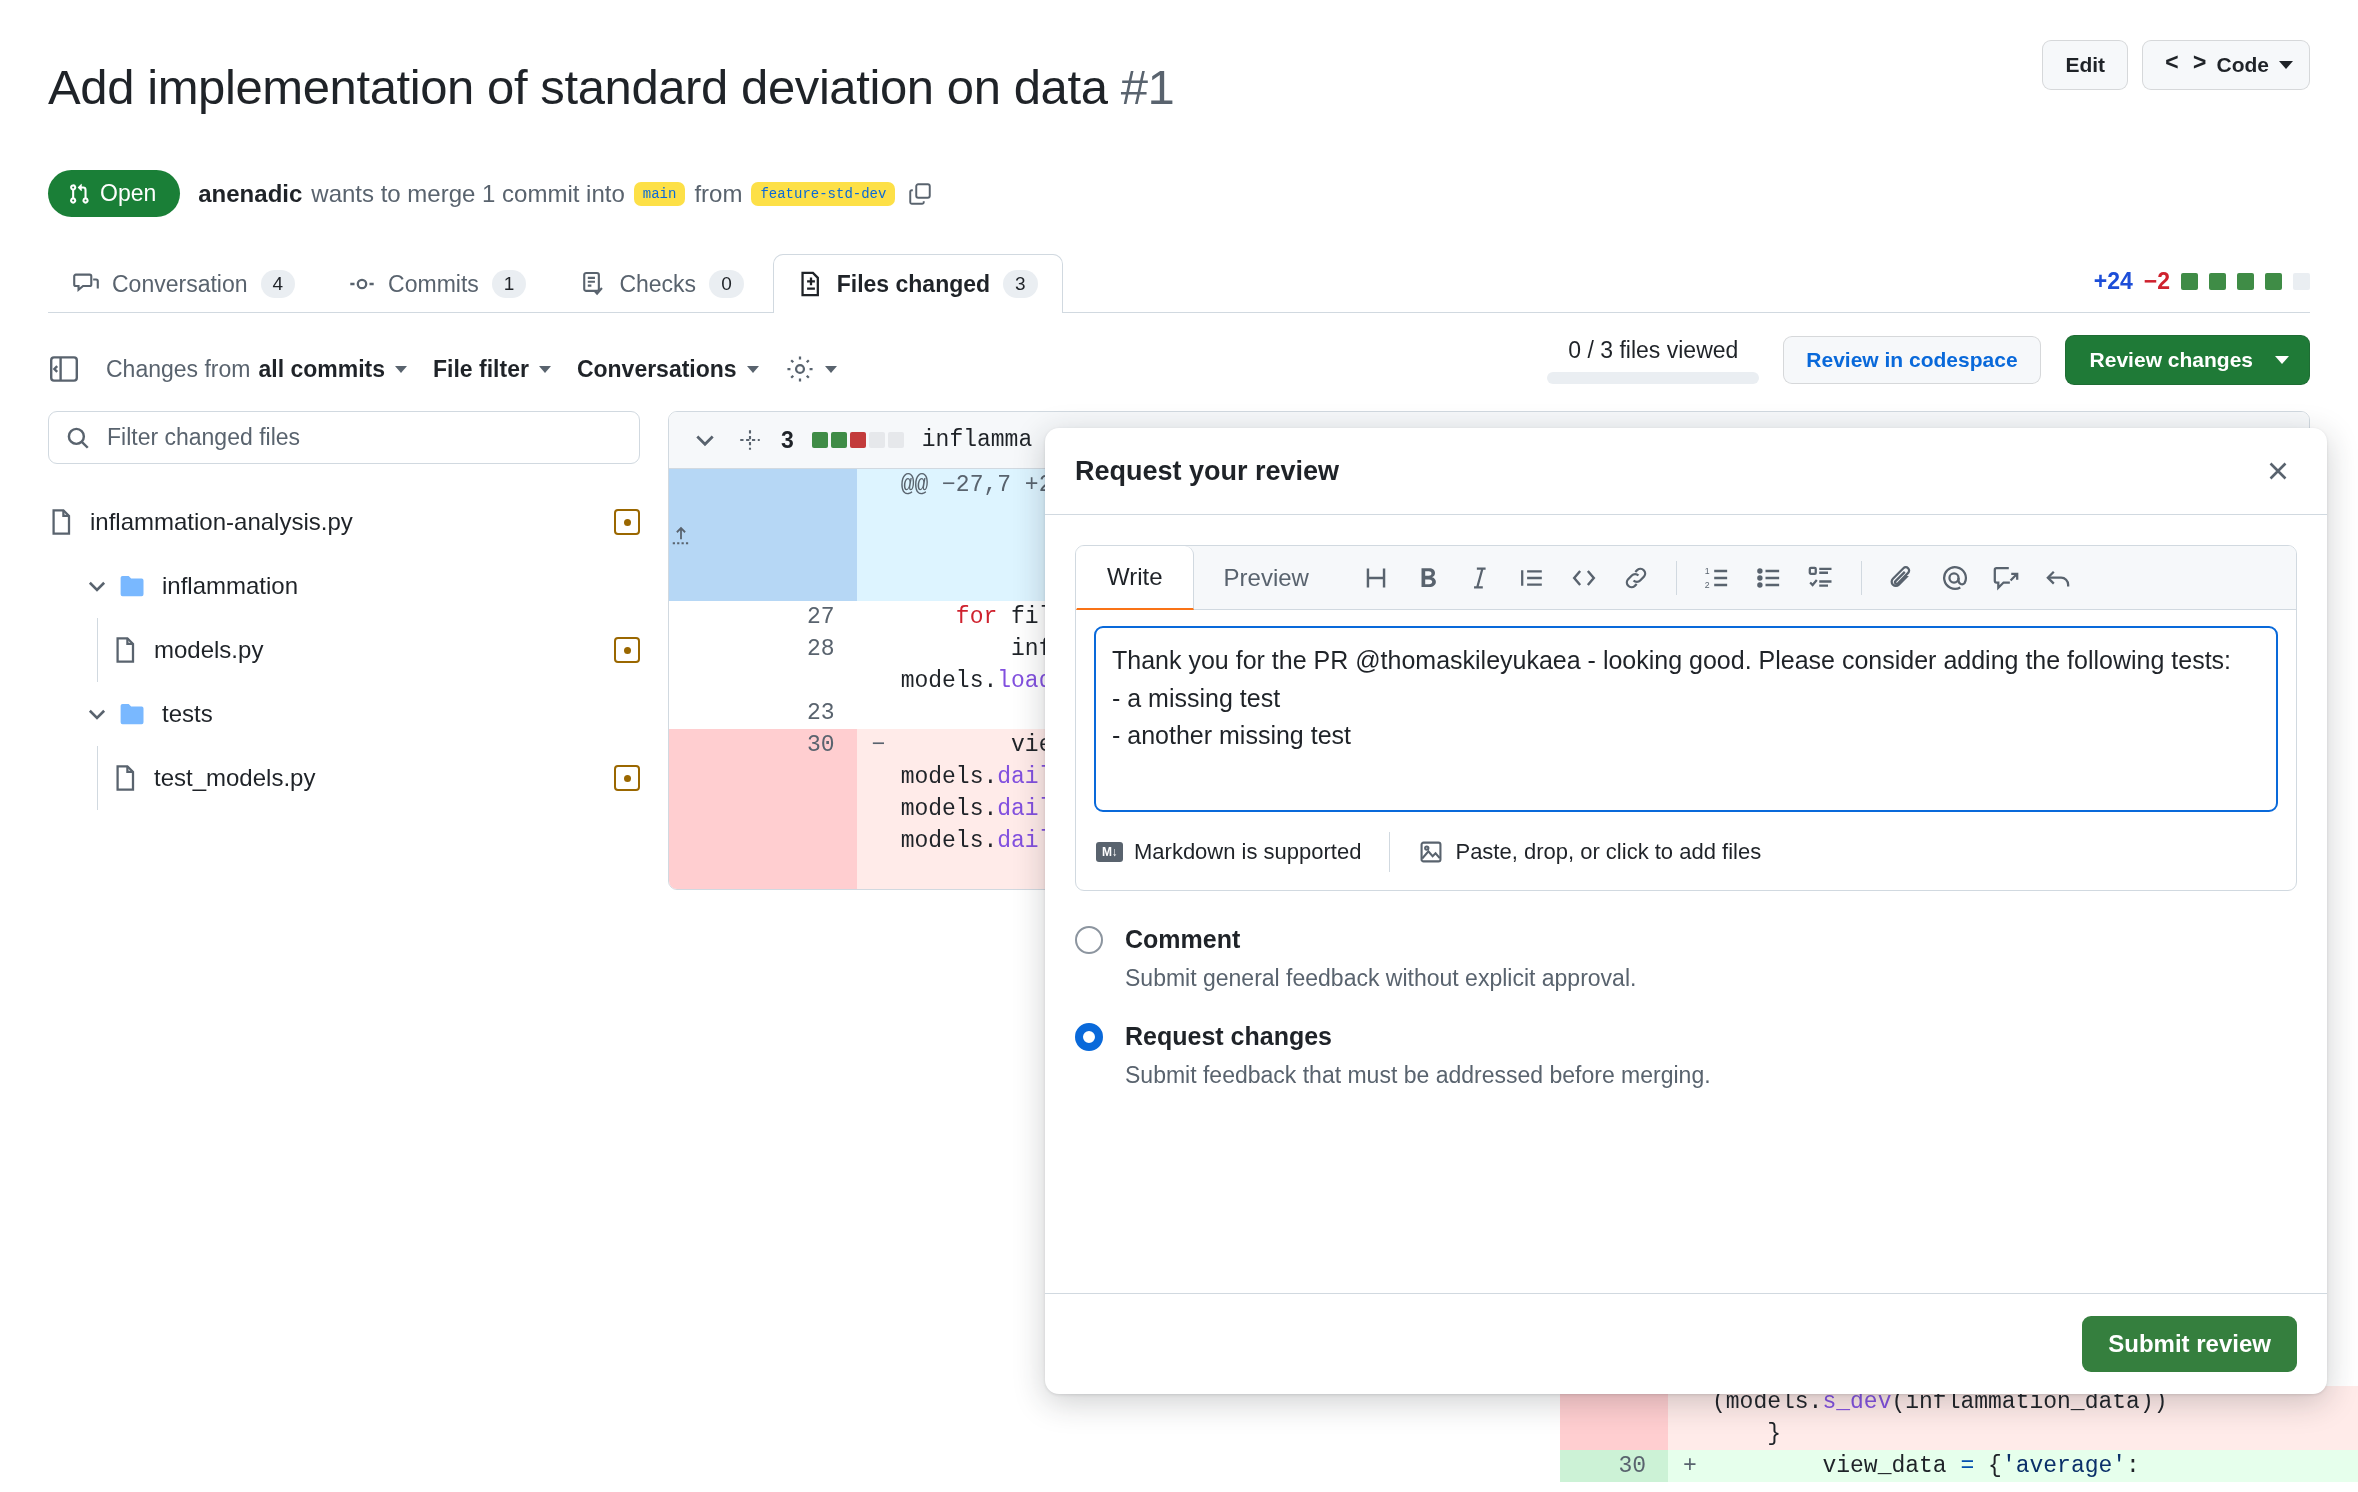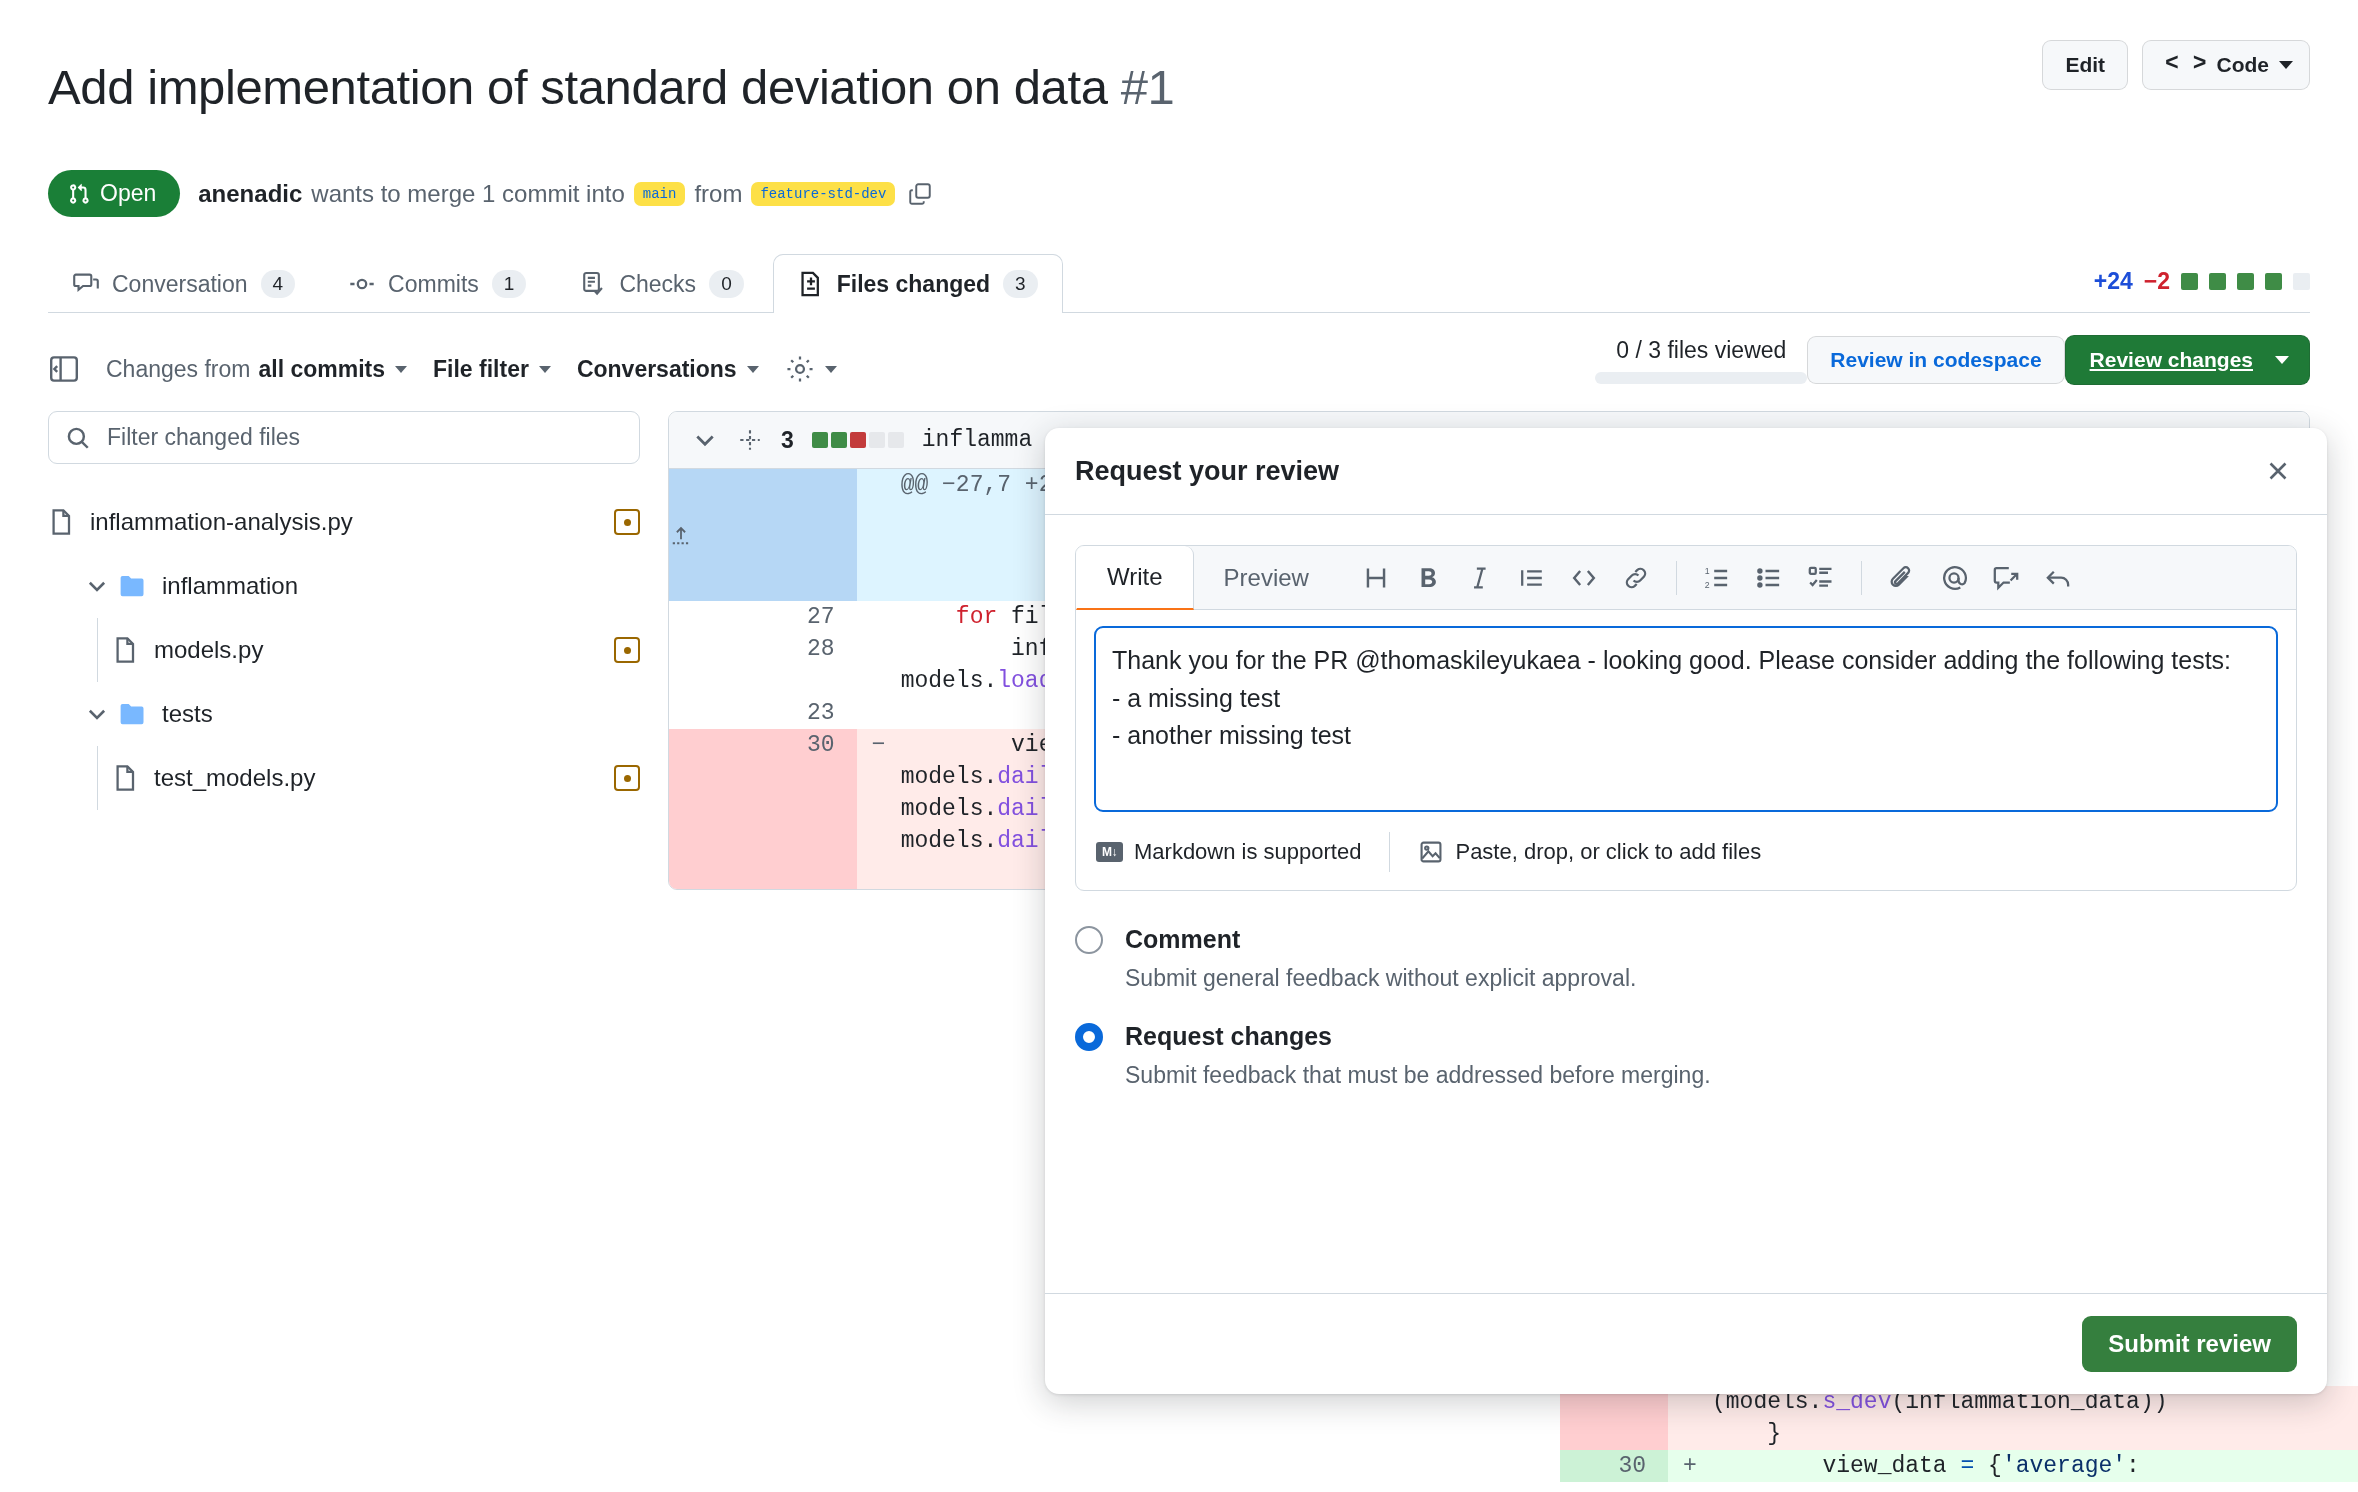--- a/index.html
+++ b/index.html
@@ -76,29 +76,29 @@
   .sq { width:17px; height:17px; display:inline-block; border-radius:2px; }
   .sq.g { background:#3f8c46; }
   .sq.e { background:#eaeef2; }
 
   
   .toolbar { display:flex; align-items:flex-end; justify-content:space-between; margin-top:22px; }
   .toolbar-left { display:flex; align-items:center; gap:26px; }
   .tl-item { display:flex; align-items:center; gap:8px; font-size:23px; color:#59636e; cursor:pointer; white-space:nowrap;}
   .tl-item b { color:#1f2328; font-weight:600; }
   .mini-caret { width:0;height:0;border-left:6px solid transparent;border-right:6px solid transparent;border-top:7px solid #59636e; display:inline-block; margin-left:2px;}
-  .toolbar-right { display:flex; align-items:center; }
+  .toolbar-right { display:flex; align-items:center; gap:24px; }
   .viewed-wrap { text-align:center; }
   .viewed-text { font-size:23px; color:#1f2328; }
   .viewed-bar { width:212px; height:12px; background:#eaeef2; border-radius:6px; margin-top:8px;}
   .btn-outline-blue { color:#0969da; }
   .btn-green {
     background:#1f7a37; color:#fff; border:1px solid rgba(31,35,40,0.15);
     border-radius:9px; font-size:21px; font-weight:600;
-    padding:12px 20px 12px 24px; display:inline-flex; align-items:center; gap:22px; cursor:pointer;text-decoration:underline;
+    padding:12px 20px 12px 24px; display:inline-flex; align-items:center; gap:22px; cursor:pointer;
   }
 
   
   .body-split { display:flex; gap:0; margin-top:26px; }
   .filetree { width:620px; flex:0 0 620px; padding-right:28px;}
   .search-box {
     display:flex; align-items:center; gap:14px;
     border:1px solid #d1d9e0; border-radius:9px;
     padding:11px 16px; background:#fff;
   }

